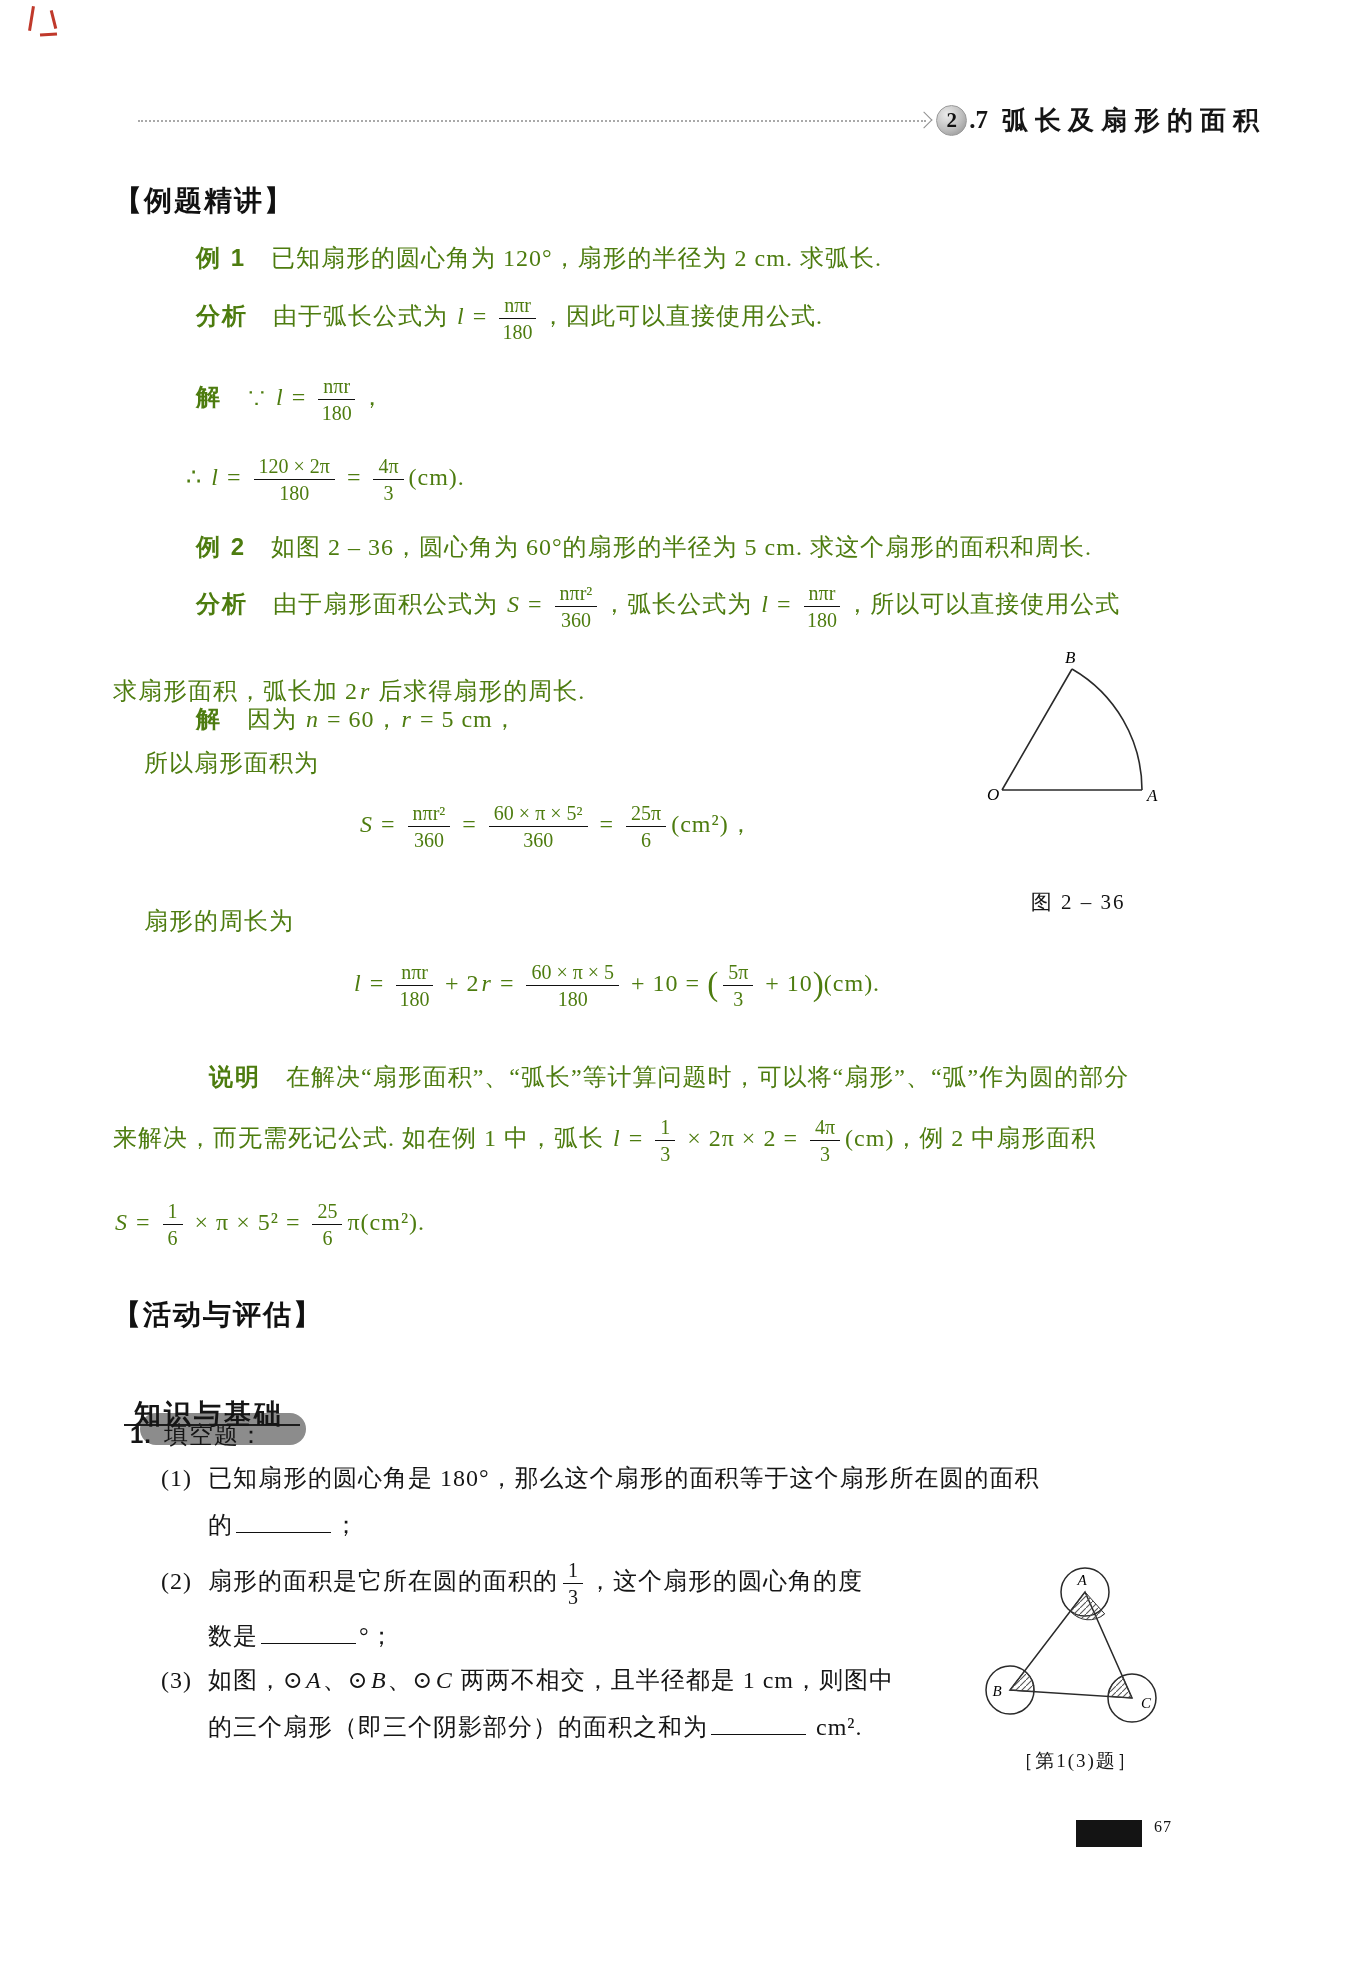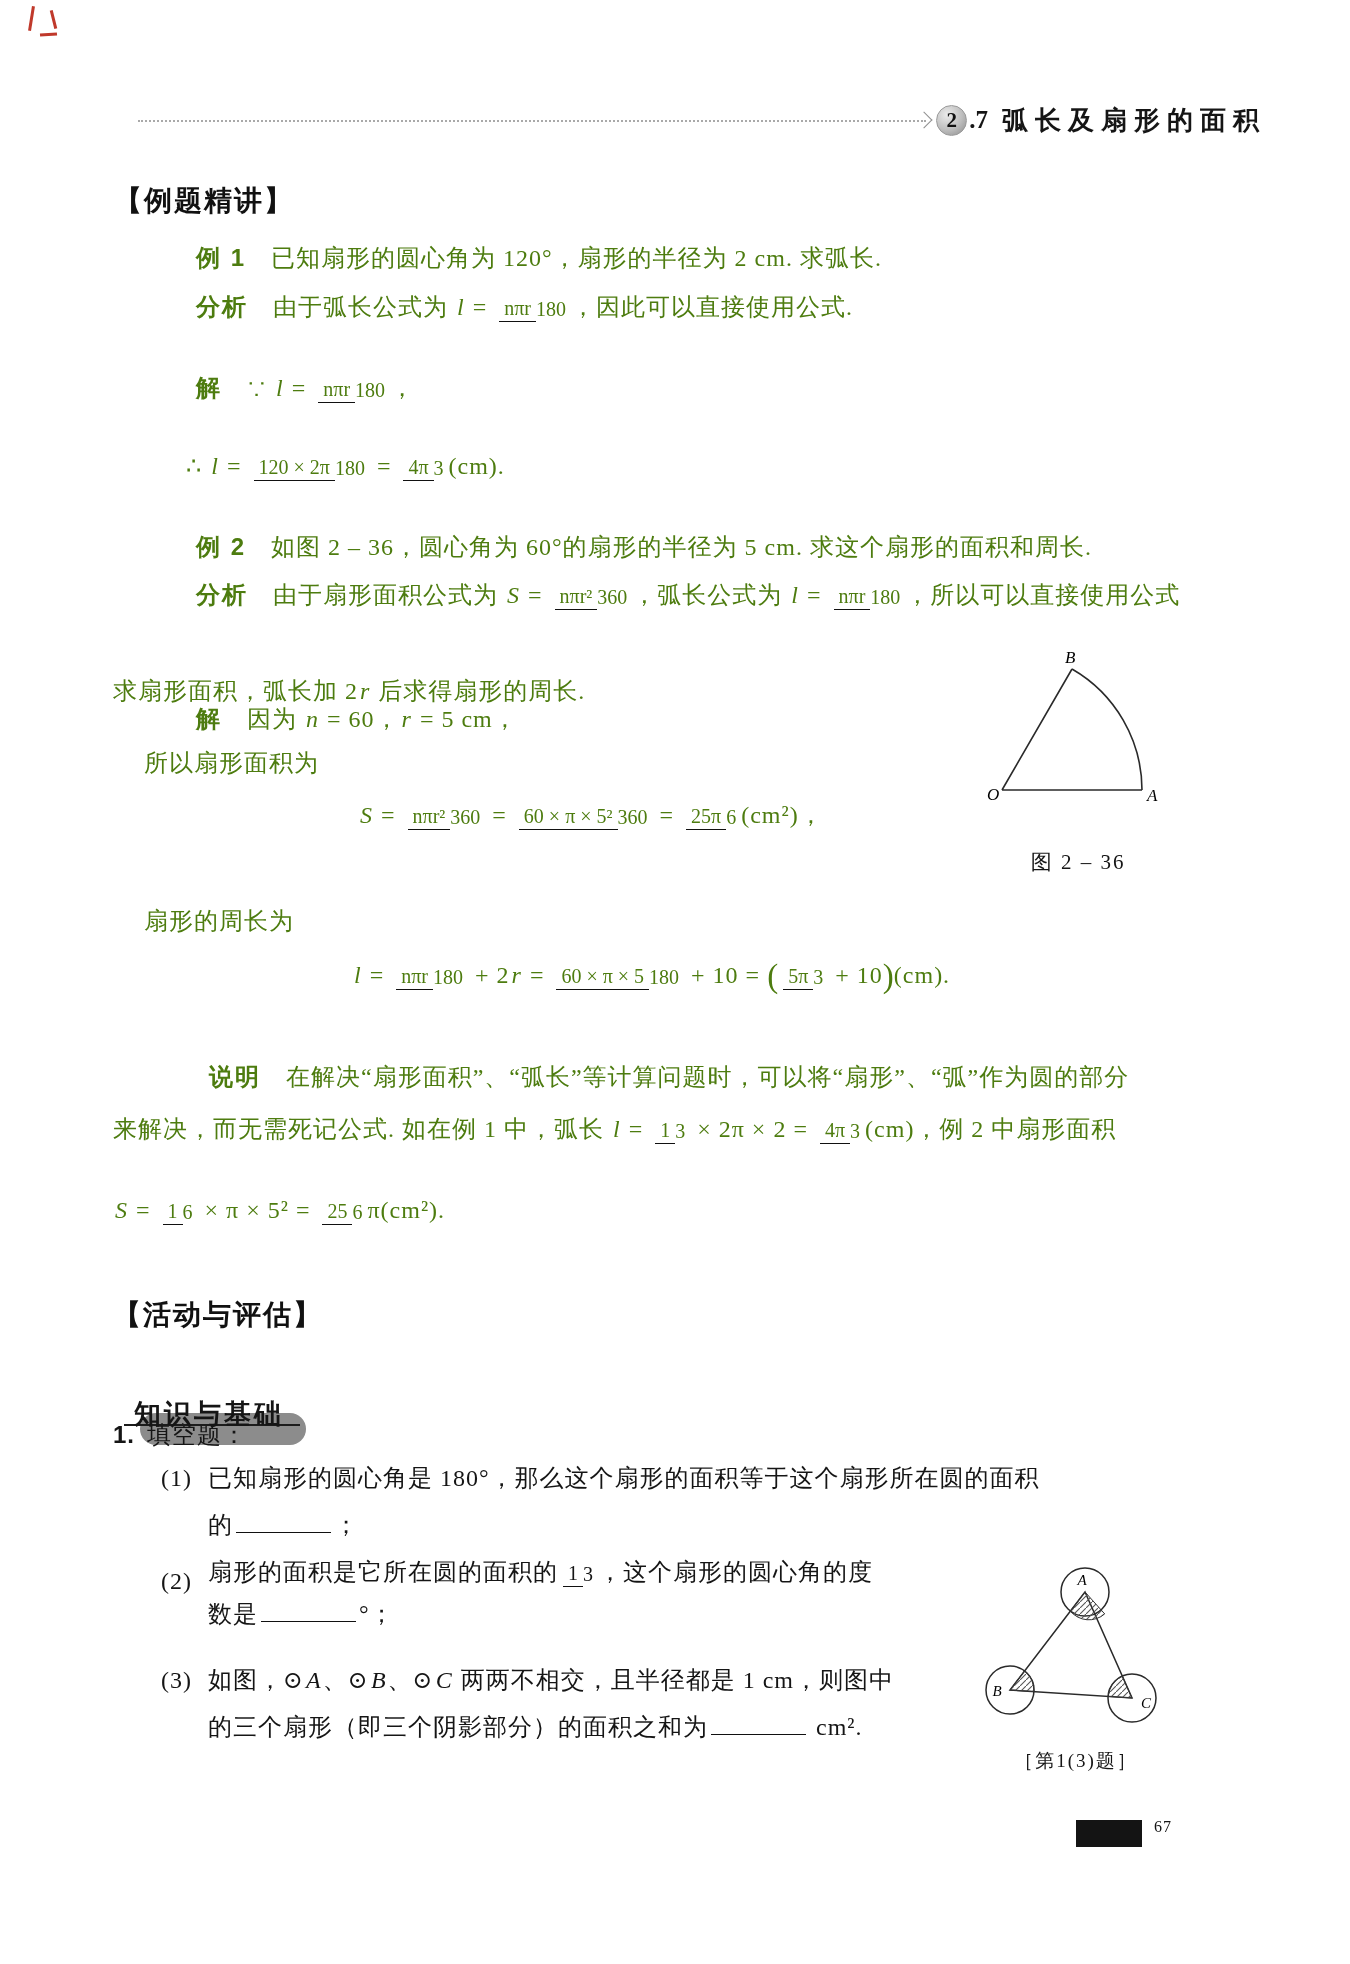--- a/index.html
+++ b/index.html
@@ -4,21 +4,21 @@
 <style>
   html,body{margin:0;padding:0;background:#ffffff;}
   .page{position:relative;width:1350px;height:1964px;background:#ffffff;overflow:hidden;
         font-family:"Liberation Serif","DejaVu Serif",serif;color:#151515;}
   .abs{position:absolute;}
   .line{position:absolute;font-size:24px;letter-spacing:1px;white-space:nowrap;color:#4d7c0f;}
   .mlabel{font-family:"Liberation Sans","DejaVu Sans",sans-serif;font-weight:bold;letter-spacing:2px;}
   .mvar{font-style:italic;letter-spacing:0;padding:0 2px;}
   .mtxt{}
   .mbig{font-size:33px;font-weight:300;vertical-align:-4px;letter-spacing:0;}
-  .frac{display:inline-flex;flex-direction:row;vertical-align:middle;
+  .frac{display:inline-flex;flex-direction:column;align-items:center;vertical-align:middle;
         margin:2px 5px;font-size:20px;line-height:1.2;letter-spacing:0;}
   .frac .fn{padding:0 5px 1px;border-bottom:1.6px solid #111;white-space:nowrap;}
   .frac .fd{padding-top:1px;white-space:nowrap;}
   .blank{display:inline-block;border-bottom:1.6px solid #111;height:1em;vertical-align:baseline;margin:0 3px;}
   .shead{position:absolute;font-family:"Liberation Sans","DejaVu Sans",sans-serif;
          font-weight:bold;font-size:28px;letter-spacing:2px;color:#111;}
   .caption{position:absolute;font-size:21px;text-align:center;letter-spacing:2px;}
   
   .header{position:absolute;display:flex;align-items:center;}
   .dotline{flex:1;height:0;border-top:2px dotted #a9a9a9;margin-top:2px;}
@@ -135,31 +135,31 @@
 
   <div class="abs" style="left:986px;top:650px;width:184px;height:160px;">
     <svg width="184" height="160" viewBox="0 0 184 160">
       <path d="M156,140 A140,140 0 0 0 86,19" fill="none" stroke="#2a2a2a" stroke-width="1.6"></path>
       <path d="M16,140 L156,140 M16,140 L86,19" fill="none" stroke="#2a2a2a" stroke-width="1.6"></path>
       <text x="1" y="150" font-size="17" class="figtext">O</text>
       <text x="161" y="151" font-size="17" class="figtext">A</text>
       <text x="79" y="13" font-size="17" class="figtext">B</text>
     </svg>
   </div>
-  <div class="caption" style="left:986px;top:848px;width:184px;">图 2 – 36</div>
+  <div class="caption" style="left:986px;top:888px;width:184px;">图 2 – 36</div>
 
   <div class="shead" style="left:113px;top:1296px;">【活动与评估】</div>
 
   <div class="pill" style="left:130px;top:1352px;margin-top:44px;">
     <span class="pill-shadow"></span>
     <span class="pill-line"></span>
     <span class="pill-text">知识与基础</span>
   </div>
 
-  <div class="pheader" style="left:113px;top:1419px;">
+  <div class="pheader" style="left:130px;top:1419px;">
     <span class="pnum">1.</span><span>填空题：</span>
   </div>
 
   <div class="item" style="left:161px;top:1462px;">
     <span class="inum">(1)</span>
     <div class="iline"><span class="mtxt">已知扇形的圆心角是 180°，那么这个扇形的面积等于这个扇形所在圆的面积</span></div>
     <div class="iline cont"><span class="mtxt">的</span><span class="blank" style="width: 95px;"></span><span class="mtxt">；</span></div>
   </div>
 
   <div class="item" style="left:161px;top:1556px;">

